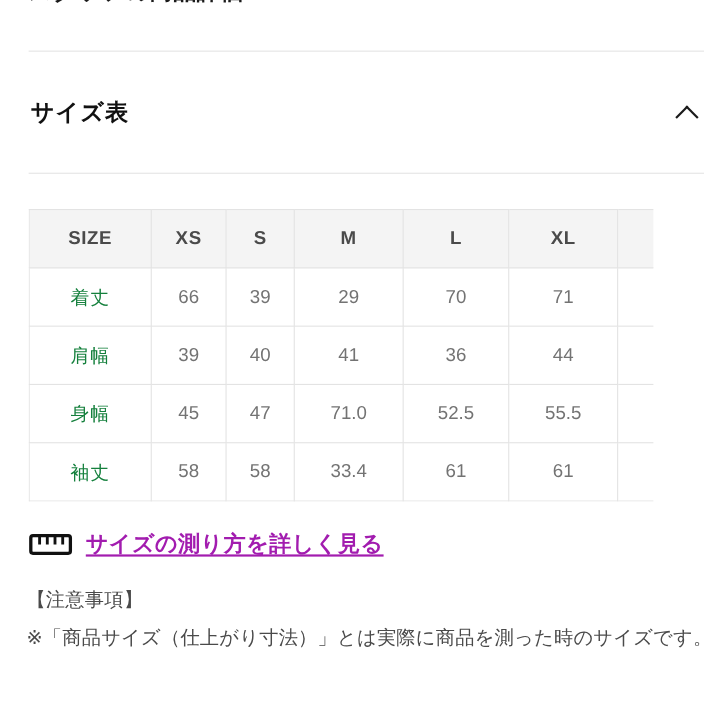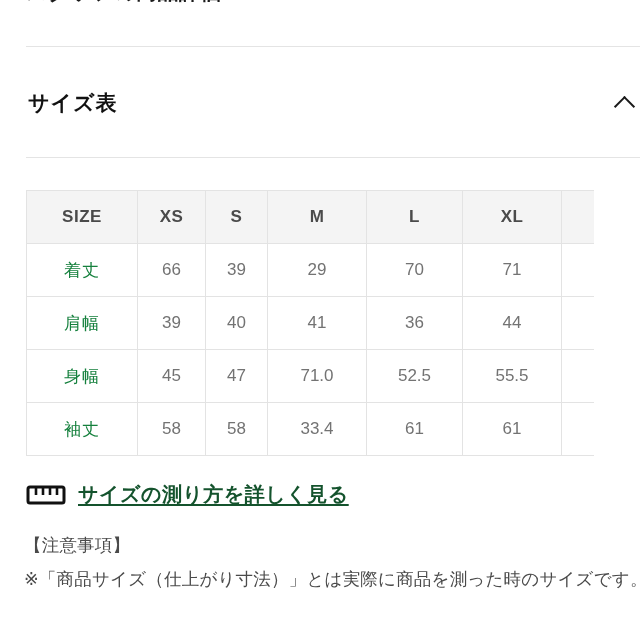--- a/index.html
+++ b/index.html
@@ -138,21 +138,21 @@
   .ruler-icon {
     width: 40px;
     height: 24px;
     flex: 0 0 auto;
     margin-right: 12px;
     display: block;
   }
   .guide-text {
     font-size: 20px;
     font-weight: bold;
-    color: #14532d;
+    color: #a21caf;
     text-decoration: underline;
     text-underline-offset: 3px;
     letter-spacing: 0.5px;
     white-space: nowrap;
   }
 
   
   .notes {
     position: absolute;
     left: 24px;

